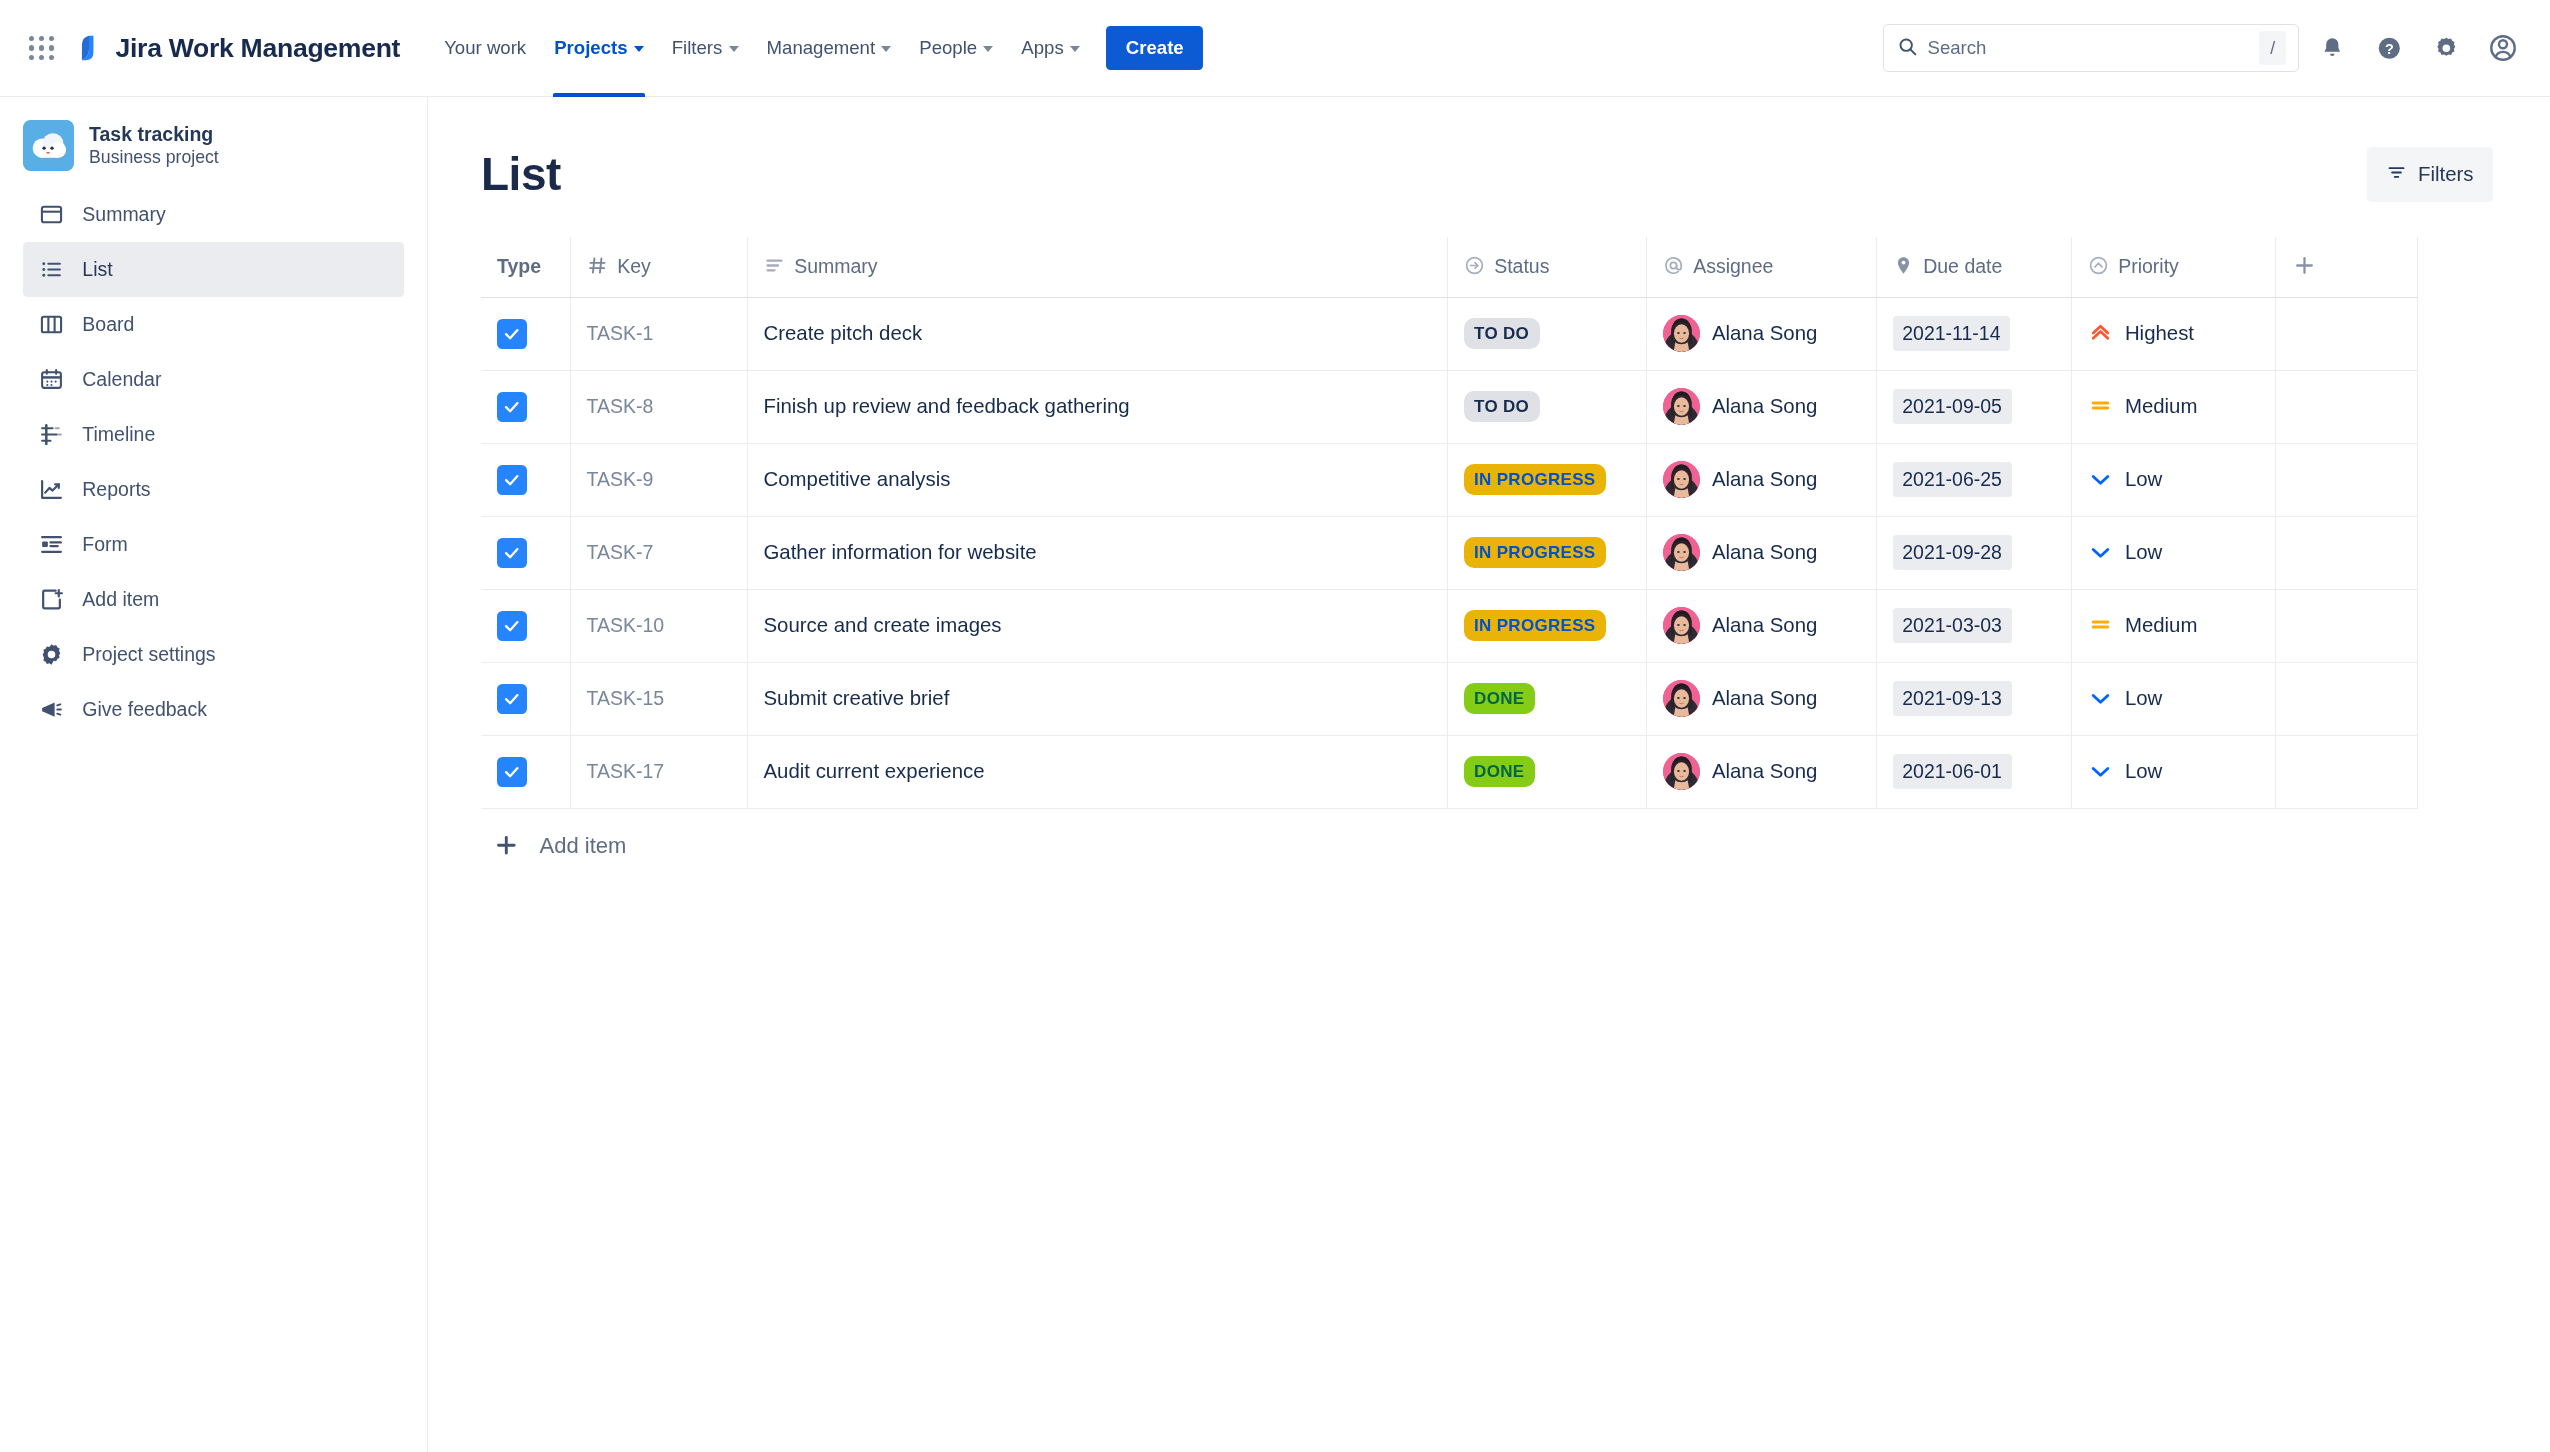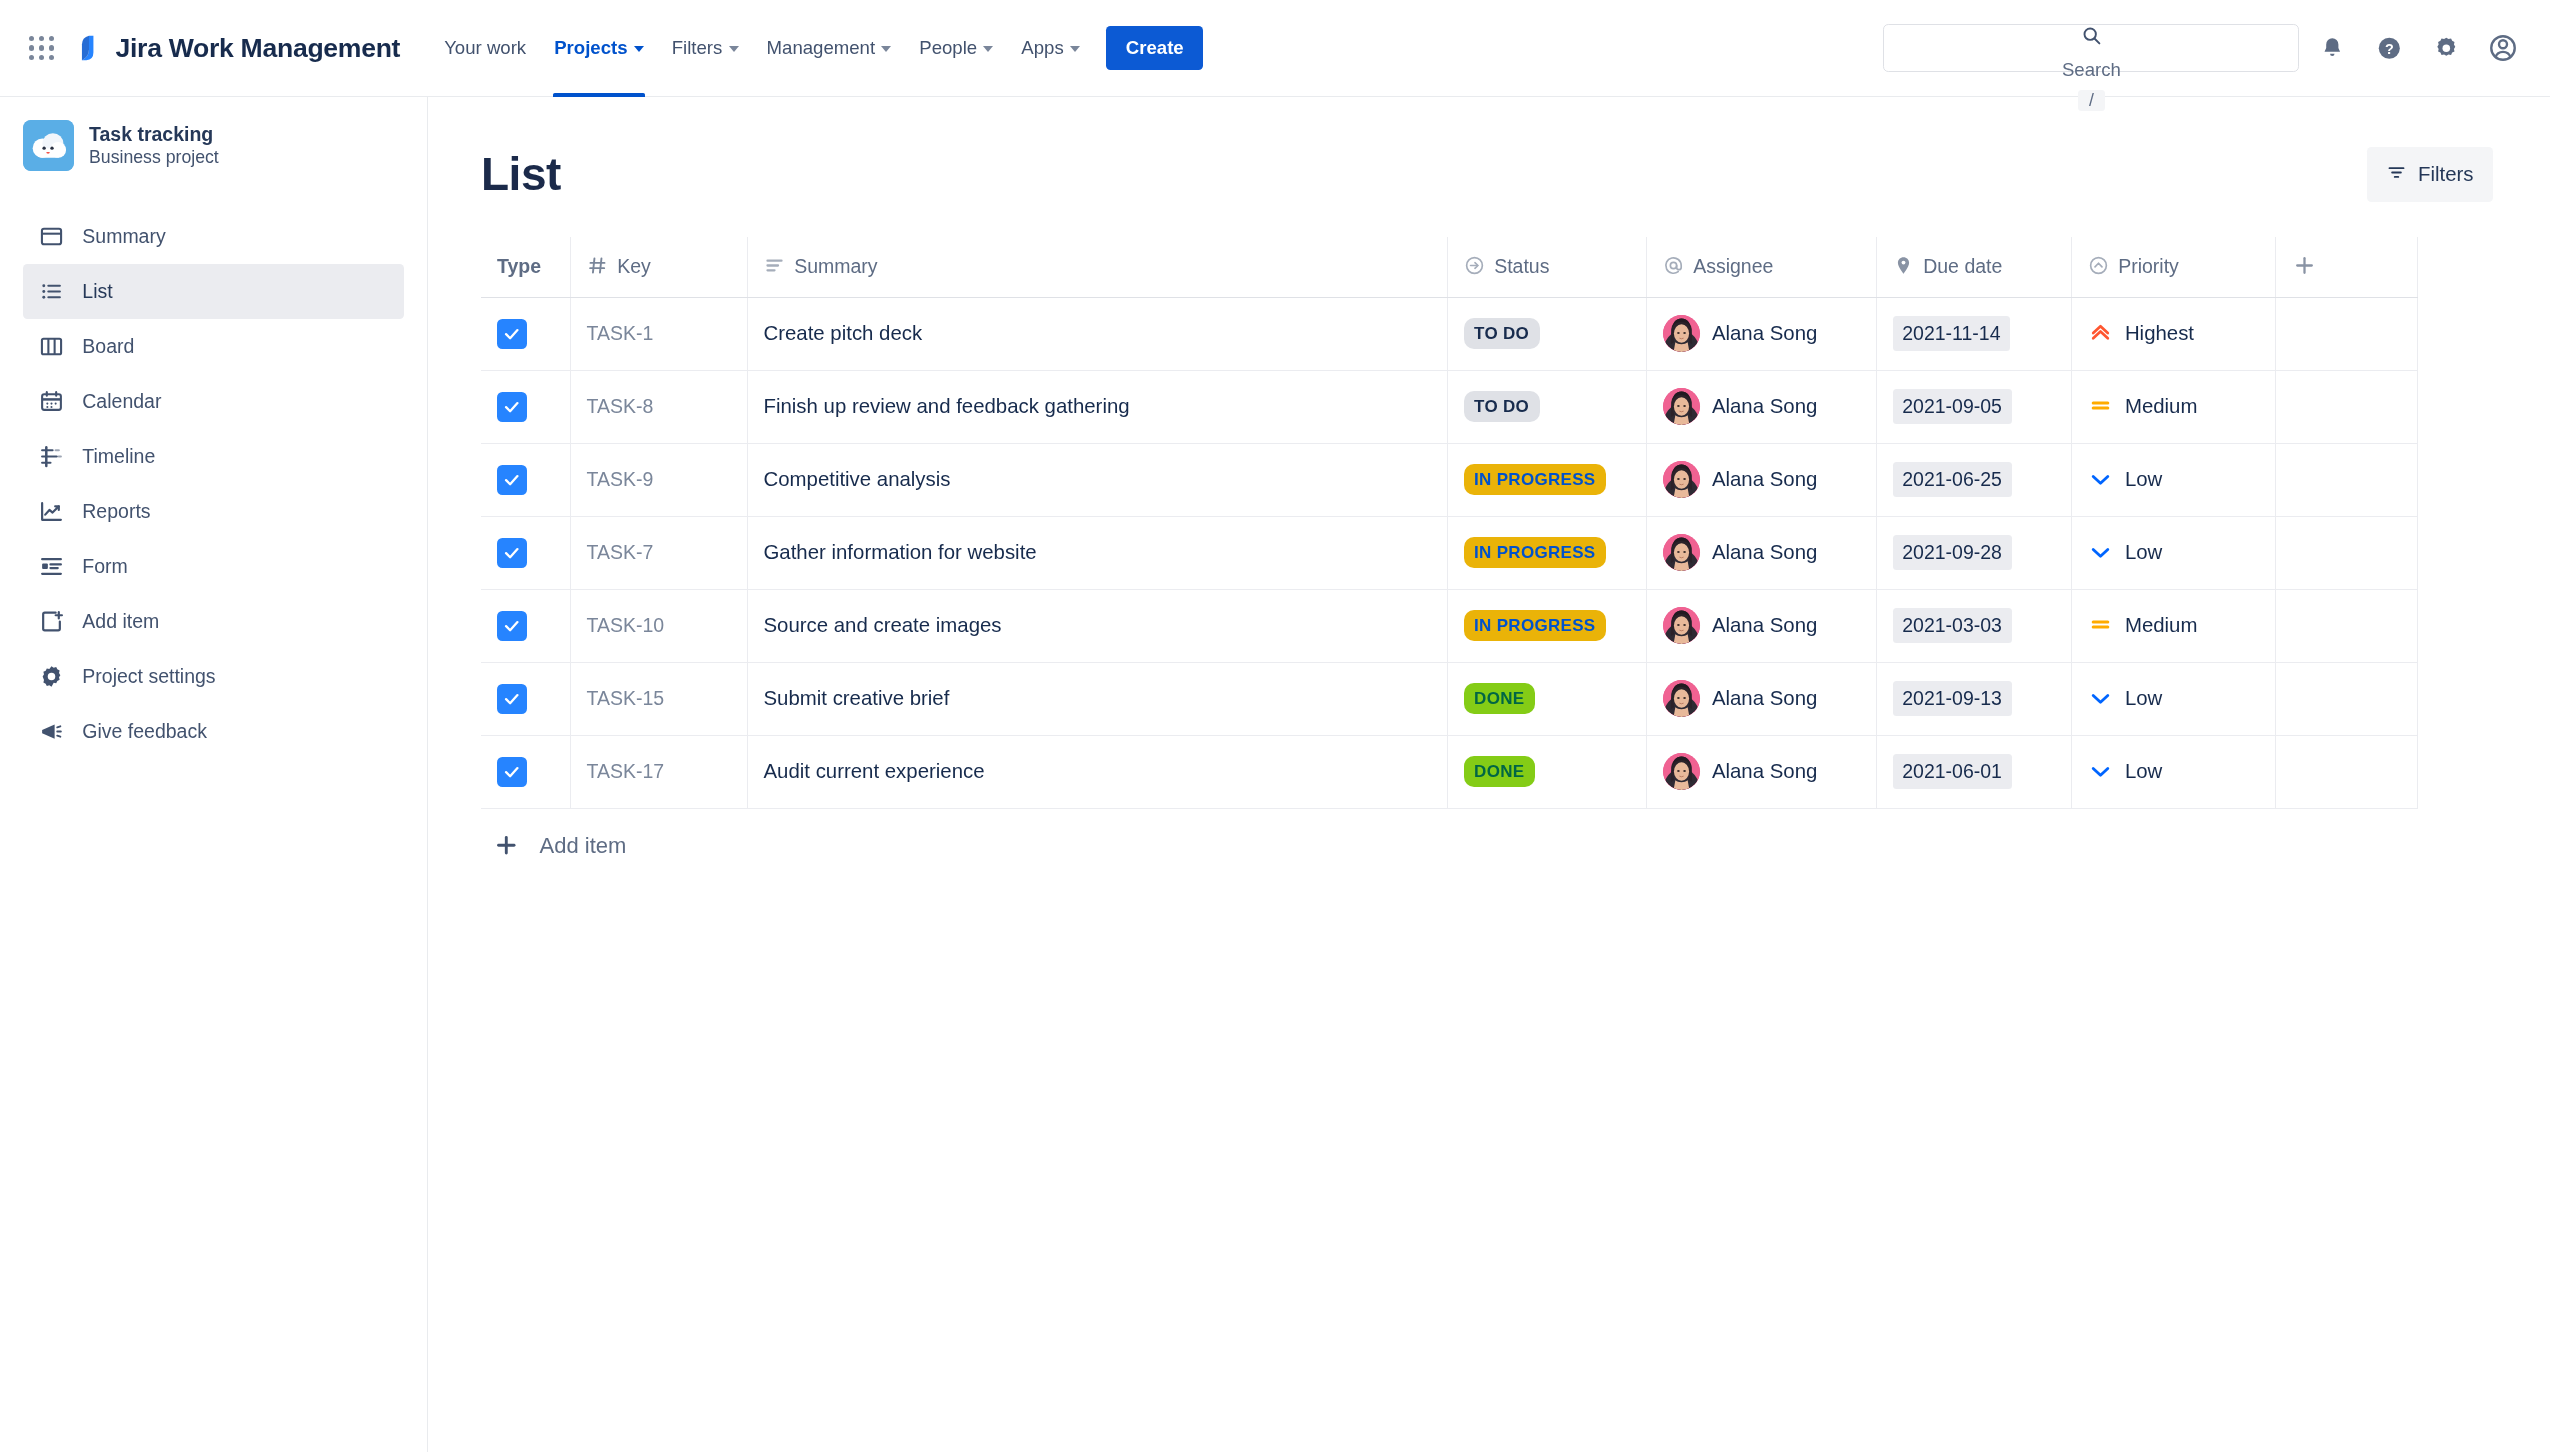--- a/index.html
+++ b/index.html
@@ -58,37 +58,37 @@
   .create-btn {
     background: #0c5ad4; color: #fff; border: none; border-radius: 4.4px;
     font-size: 18.6px; font-weight: 600; padding: 0 19.5px; height: 44px;
     margin-left: 12.4px; cursor: pointer; font-family: inherit;
   }
 
   .nav-right { margin-left: auto; display: flex; align-items: center; gap: 8.9px; }
   .searchbox {
     width: 416px; height: 48px; border: 1.8px solid #dfe1e6; border-radius: 5.3px;
     display: flex; align-items: center; padding: 0 12.4px; gap: 9.7px;
-    background: #fff; cursor: text; flex-direction: column;
+    background: #fff; cursor: text;
   }
   .searchbox .ph { font-size: 18.6px; color: #5e6c84; flex: 1; }
   .slashkey {
     width: 26.6px; height: 34px; background: #f4f5f7; border-radius: 3.5px;
     color: #5e6c84; font-size: 17.7px; display:flex; align-items:center; justify-content:center;
   }
   .navicon { width: 48px; height: 48px; display:flex; align-items:center; justify-content:center; cursor:pointer; border-radius:50%; }
 
   
   .sidebar {
     position: absolute; top: 97px; left: 0;
     width: 428px; height: 1355px;
     background: #ffffff; border-right: 0.9px solid #e9ebee;
     padding-top: 23px;
   }
-  .proj-head { display:flex; align-items:center; gap: 15px; padding: 0 23px 0 23px; margin-bottom: 38px; cursor:pointer;}
+  .proj-head { display:flex; align-items:center; gap: 15px; padding: 0 23px 0 23px; margin-bottom: 16px; cursor:pointer;}
   .proj-ico { width: 51px; height: 51px; border-radius: 8px; background: #5aaee6; position: relative; flex:none; overflow:hidden;}
   .proj-txt { display:flex; flex-direction: column; gap: 1.8px; }
   .proj-name { font-size: 19.5px; font-weight: 700; color: #253858; }
   .proj-sub { font-size: 17.7px; color: #42526e; }
 
   .side-item {
     display: flex; align-items: center; gap: 17.7px;
     height: 55px; margin: 0 23px; padding: 0 15px;
     border-radius: 4.4px; cursor: pointer; color: #42526e;
   }

